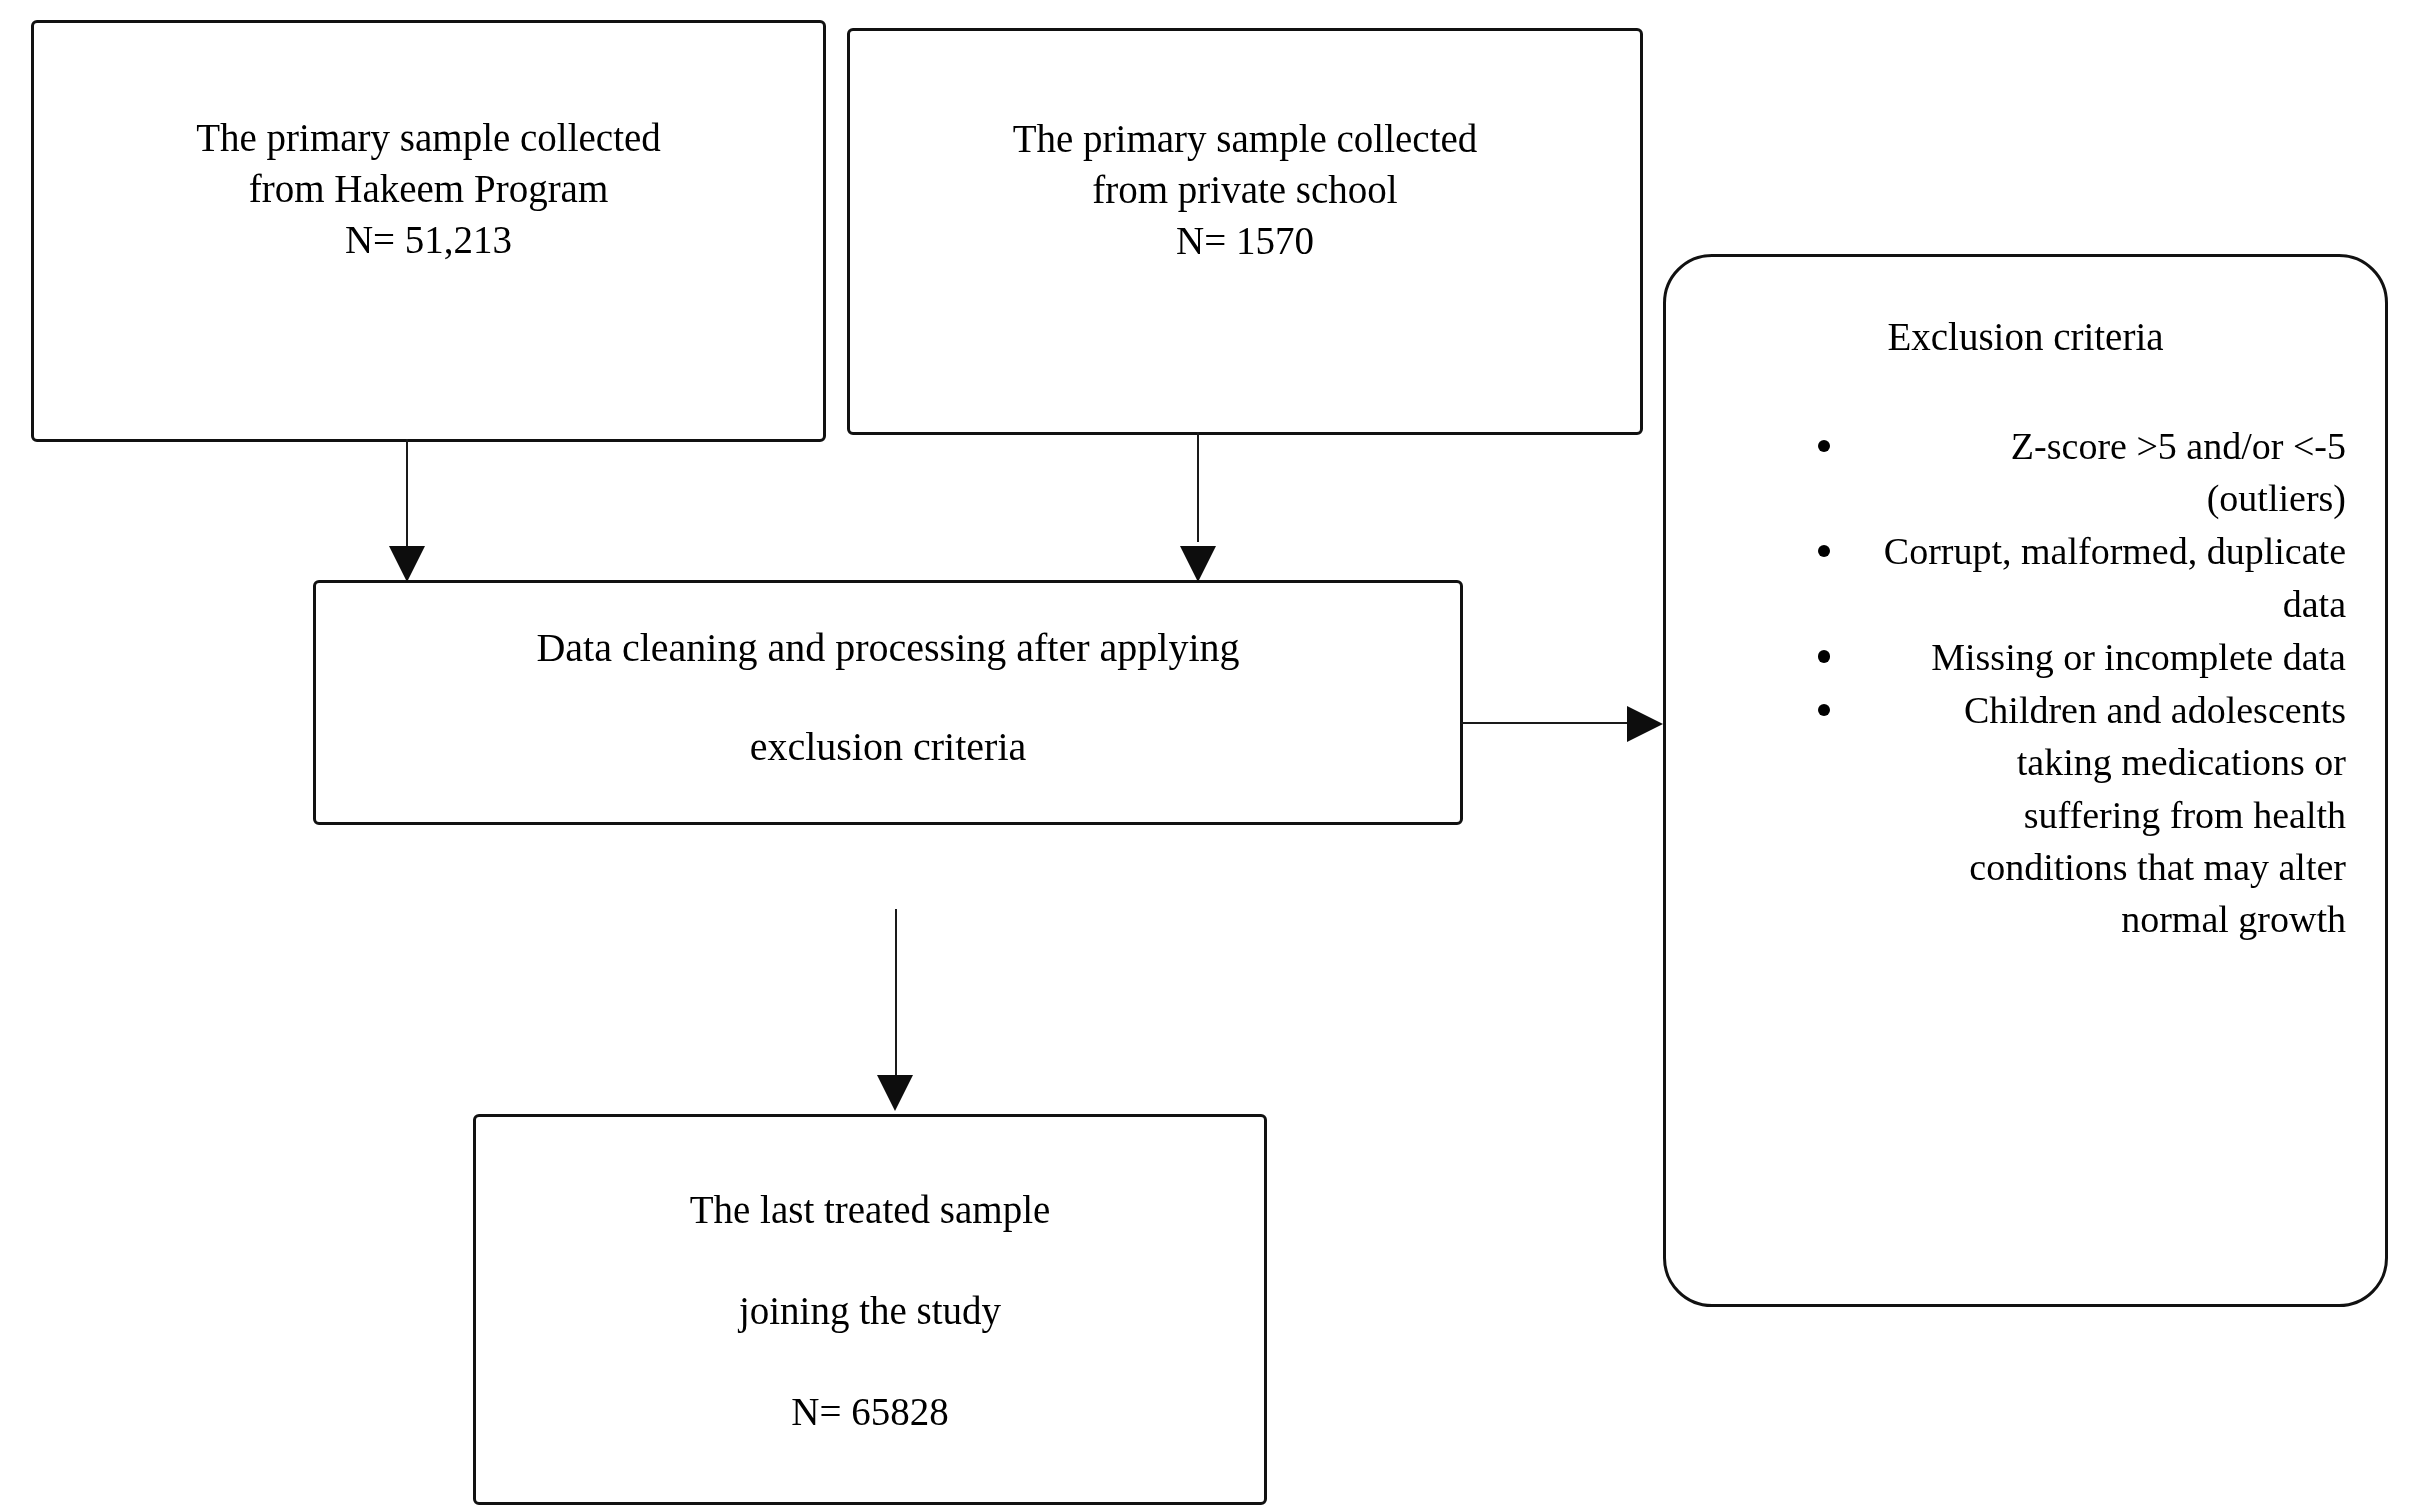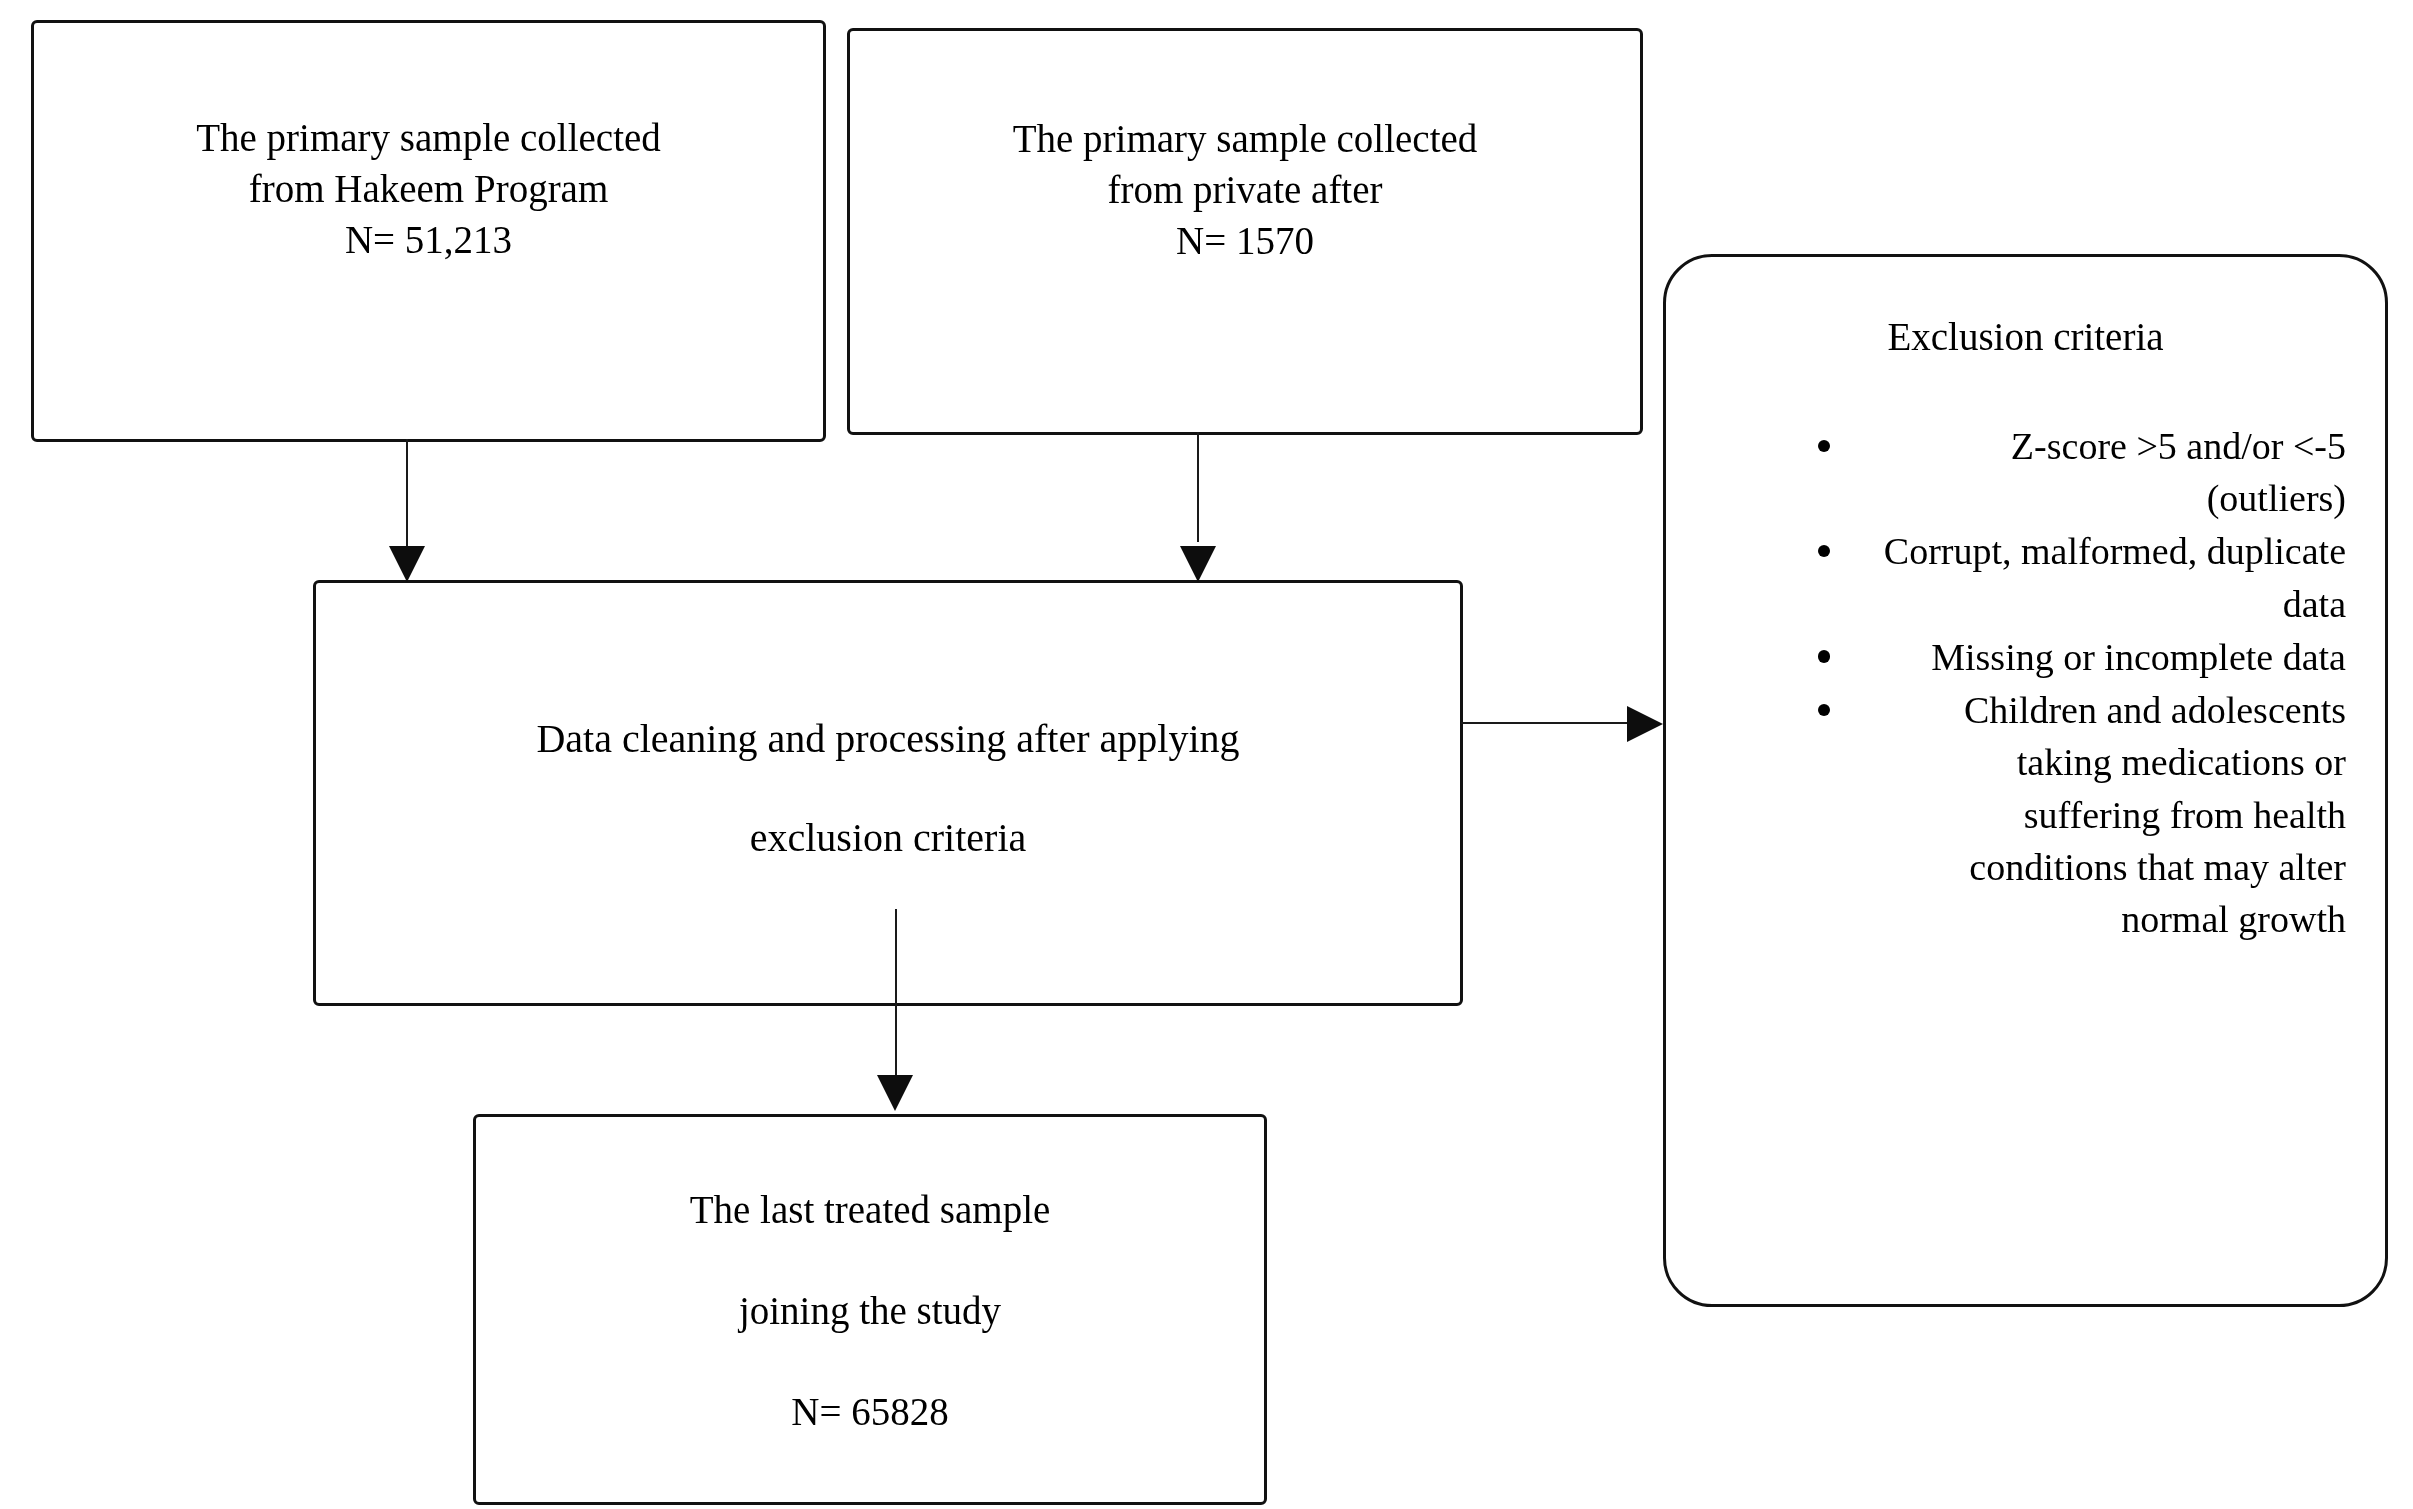--- a/index.html
+++ b/index.html
@@ -32,21 +32,21 @@
     display: block;
     white-space: nowrap;
   }
 
   
   #node-hakeem       { left: 31px;   top: 19.5px;   width: 795px; height: 422px; }
   #node-private      { left: 847px; top: 28px;   width: 796px; height: 407px; }
   #node-exclusion    { left: 1663px; top: 254px;  width: 725px; height: 1053px;
                        justify-content: flex-start; align-items: stretch;
                        border-radius: 49px; }
-  #node-cleaning     { left: 313px;  top: 580px;  width: 1150px; height: 426px; }
+  #node-cleaning     { left: 313px;  top: 580px;  width: 1150px; height: 245px; }
   #node-final        { left: 473px;  top: 1114px; width: 794px; height: 391px; }
 
   
   .src-text {
     font-size: 39px;
     line-height: 1.23;
     margin-top: -83px;
   }
   .src-text .line { margin: 2.8px 0; }
 
@@ -146,21 +146,21 @@
     <div class="src-text">
       <span class="line">The primary sample collected</span>
       <span class="line">from Hakeem Program</span>
       <span class="line">N= 51,213</span>
     </div>
   </div>
 
   <div class="node" id="node-private">
     <div class="src-text">
       <span class="line">The primary sample collected</span>
-      <span class="line">from private after</span>
+      <span class="line">from private school</span>
       <span class="line">N= 1570</span>
     </div>
   </div>
 
   <div class="node" id="node-exclusion">
     <div class="excl-title">Exclusion criteria</div>
     <ul class="excl-list">
       <li>Z-score &gt;5 and/or &lt;-5 (outliers)</li>
       <li>Corrupt, malformed, duplicate data</li>
       <li>Missing or incomplete data</li>

